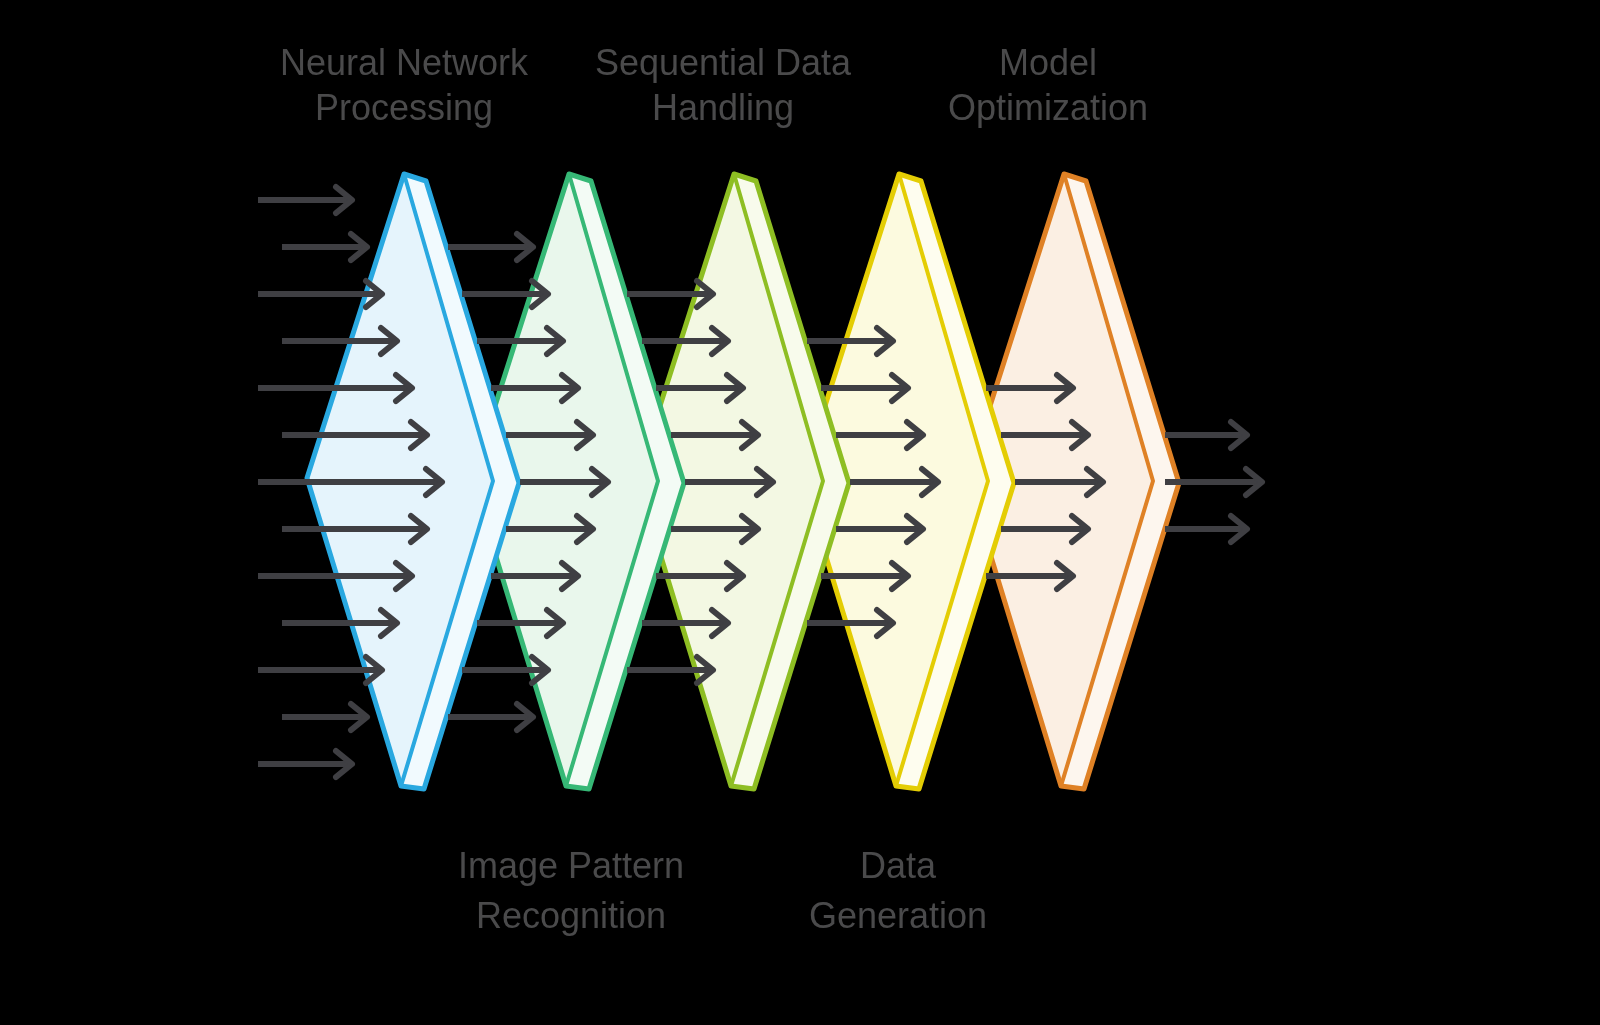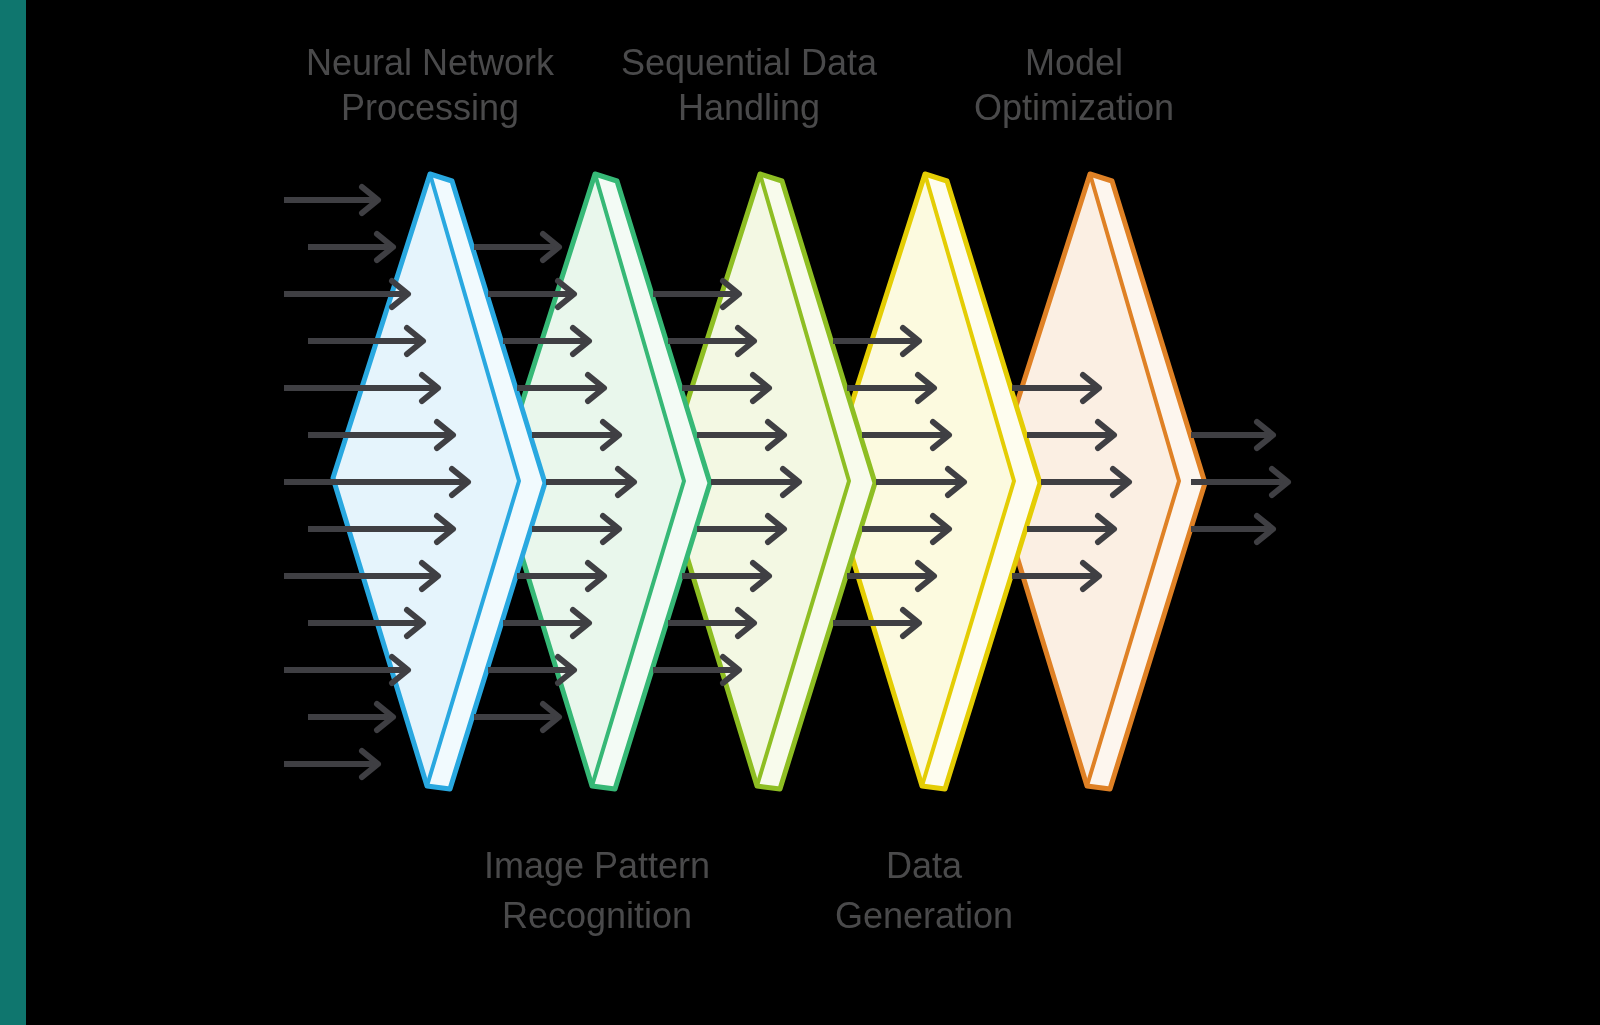--- a/index.html
+++ b/index.html
@@ -4,23 +4,22 @@
 <style>
   html, body {
     margin: 0;
     padding: 0;
     background: #000000;
   }
   .canvas-wrap {
     position: relative;
     width: 1399px;
     height: 1025px;
-    background: #0f766e;
+    background: #e5e5e5;
     overflow: hidden;
-    padding-left: 26px;
   }
   svg text {
     font-family: "Liberation Sans", "DejaVu Sans", sans-serif;
     font-weight: 400;
   }
 </style>
 </head>
 <body>
 
 <div class="canvas-wrap">

